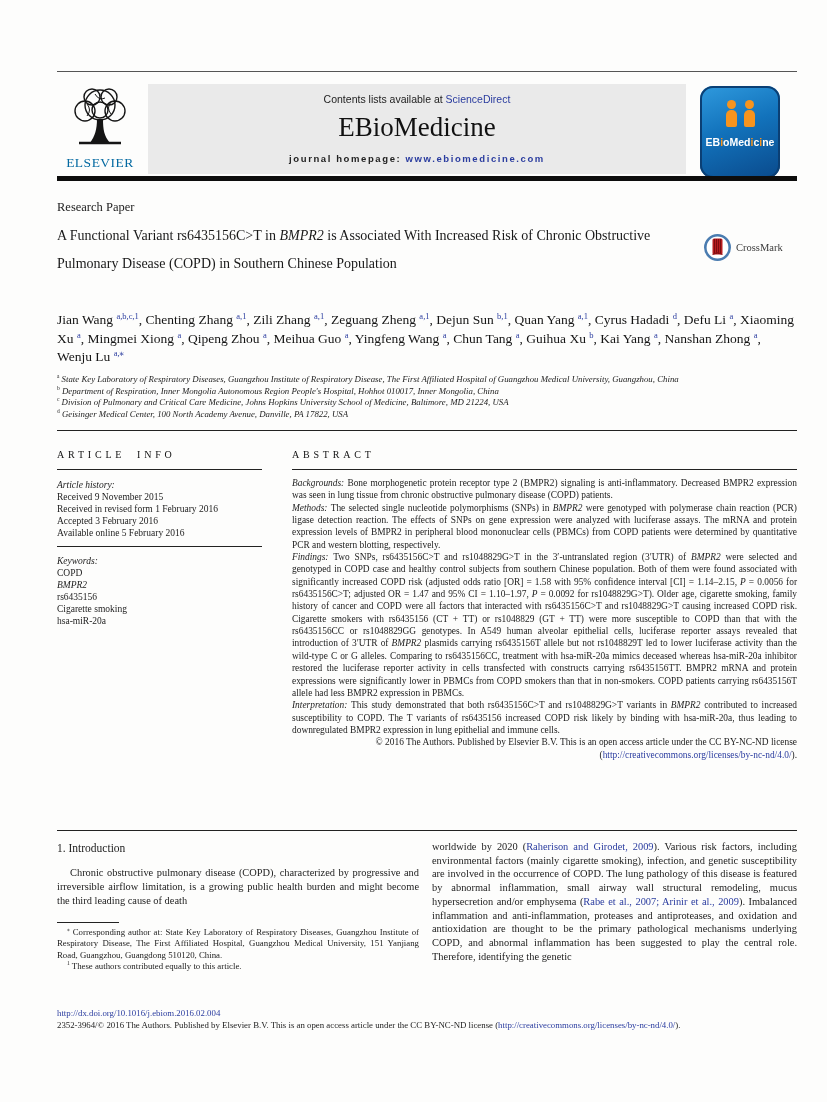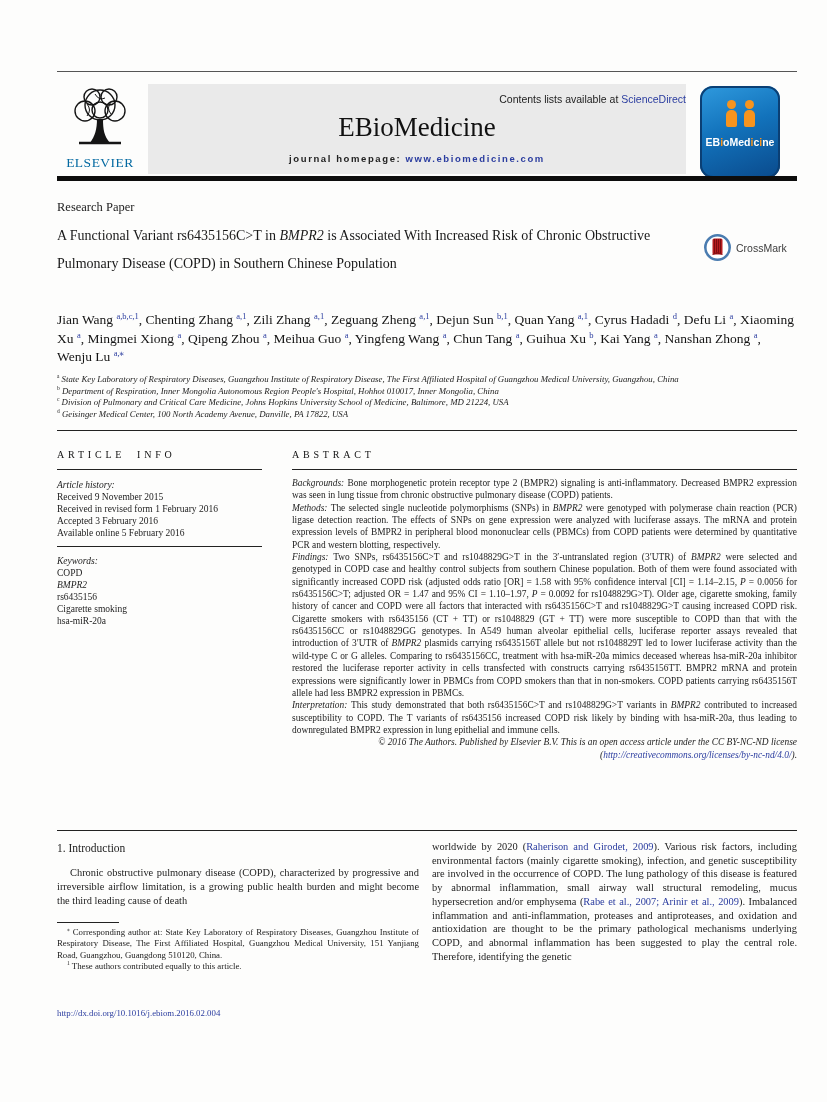--- a/index.html
+++ b/index.html
@@ -9,57 +9,57 @@
   .link{color:#2a3c9f;}
   sup{font-size:0.62em;line-height:0;vertical-align:super;}
   .hr{background:#3a3a3a;height:1px;}
   
   .citation{top:47px;left:57px;width:740px;text-align:center;font-size:10px;}
   .hr-top{top:71px;left:57px;width:740px;background:#555;}
   
   .elsevier{top:86px;left:57px;width:86px;height:88px;text-align:center;}
   .els-word{font-size:13.5px;letter-spacing:.5px;color:#0369a1;margin-top:1px;font-family:"Liberation Serif",serif;}
   .maincard{top:84px;left:148px;width:538px;height:90px;background:#eaeaea;text-align:center;}
-  .contents{margin-top:9px;font-family:"Liberation Sans","DejaVu Sans",sans-serif;font-size:10.5px;color:#222;text-align:right;}
+  .contents{margin-top:9px;font-family:"Liberation Sans","DejaVu Sans",sans-serif;font-size:10.5px;color:#222;}
   .jname{margin-top:7px;font-size:27px;color:#111;}
   .homepage{margin-top:10px;font-family:"Liberation Sans","DejaVu Sans",sans-serif;font-size:9.5px;font-weight:bold;letter-spacing:1.6px;color:#222;}
   .applogo{top:86px;left:700px;width:80px;height:92px;border-radius:13px;
            background:linear-gradient(160deg,#2f9ade 0%,#1272bb 45%,#0a4a8c 100%);
            box-shadow:inset 0 0 0 2px #0b3f74;text-align:center;}
   .figs{display:flex;justify-content:center;gap:7px;margin-top:14px;}
   .fig{display:flex;flex-direction:column;align-items:center;}
   .fig .head{width:9px;height:9px;border-radius:50%;background:#f7941e;}
   .fig .bod{width:11px;height:17px;border-radius:5px 5px 2px 2px;background:#f7941e;margin-top:1px;}
   .applogo-text{margin-top:9px;font-family:"Liberation Sans","DejaVu Sans",sans-serif;
                 font-size:10.5px;font-weight:bold;color:#fff;letter-spacing:0;}
   .applogo-text .o{color:#f7941e;font-style:normal;}
   .blackbar{top:176px;left:57px;width:740px;height:5px;background:#0d0d0d;}
   
   .rp{top:200px;left:57px;font-size:12.5px;}
   .title{top:222px;left:57px;width:655px;font-size:14px;line-height:28px;font-weight:normal;color:#191919;margin:0;}
   .crossmark{top:234px;left:704px;display:flex;align-items:center;gap:5px;}
-  .crossmark span{font-family:Liberation Sans, sans-serif;font-size:10.5px;color:#3c3c3c;}
+  .crossmark span{font-family:Liberation Serif, serif;font-size:10.5px;color:#3c3c3c;}
   .authors{top:311px;left:57px;width:740px;font-size:13.5px;line-height:18.5px;color:#141414;}
   .authors sup{font-size:8.5px;}
   .affils{top:374px;left:57px;width:740px;font-size:8.8px;line-height:11.5px;font-style:italic;}
   .affils sup{font-style:normal;}
   .hr-2{top:430px;left:57px;width:740px;background:#222;}
   
   .sect-head{font-size:10px;letter-spacing:.38em;word-spacing:.55em;color:#111;}
   .h-info{top:449px;left:57px;}
   .h-abs{top:449px;left:292px;}
   .u-info{top:469px;left:57px;width:205px;background:#222;}
   .u-abs{top:469px;left:292px;width:505px;background:#222;}
   .infocol{top:479px;left:57px;width:205px;font-size:9.5px;line-height:12px;}
   .it{font-style:italic;}
   .hr-3{top:546px;left:57px;width:205px;background:#222;}
   .kwcol{top:555px;left:57px;width:205px;font-size:9.5px;line-height:12px;}
   .abscol{top:477px;left:292px;width:505px;font-size:9.4px;line-height:12.35px;text-align:justify;}
   .abscol p{margin:0;}
-  .copy{text-align:right;margin-top:1px;font-style:italic;}
+  .copy{text-align:right;margin-top:1px;}
   .hr-4{top:830px;left:57px;width:740px;background:#222;}
   
   .intro-h{top:842px;left:57px;font-size:11.5px;font-weight:normal;}
   .body-l{top:866px;left:57px;width:362px;font-size:10.4px;line-height:14px;text-align:justify;text-indent:13px;}
   .body-r{top:840px;left:432px;width:365px;font-size:10.4px;line-height:13.7px;text-align:justify;}
   .fnrule{top:922px;left:57px;width:62px;background:#222;}
   .fncol{top:927px;left:57px;width:362px;font-size:8.8px;line-height:11.3px;text-align:justify;}
   .fncol .ind{text-indent:10px;}
   .fncol .ind2{text-indent:14px;}
   
@@ -181,14 +181,15 @@
   <div class="abs body-l">Chronic obstructive pulmonary disease (COPD), characterized by progressive and irreversible airflow limitation, is a growing public health burden and might become the third leading cause of death</div>
   <div class="abs body-r">worldwide by 2020 (<span class="link">Raherison and Girodet, 2009</span>). Various risk factors, including environmental factors (mainly cigarette smoking), infection, and genetic susceptibility are involved in the occurrence of COPD. The lung pathology of this disease is featured by abnormal inflammation, small airway wall structural remodeling, mucus hypersecretion and/or emphysema (<span class="link">Rabe et al., 2007; Arinir et al., 2009</span>). Imbalanced inflammation and anti-inflammation, proteases and antiproteases, and oxidation and antioxidation are thought to be the primary pathological mechanisms underlying COPD, and abnormal inflammation has been suggested to play the central role. Therefore, identifying the genetic</div>
 
   <div class="abs hr fnrule"></div>
   <div class="abs fncol">
     <div class="ind"><sup>⁎</sup> Corresponding author at: State Key Laboratory of Respiratory Diseases, Guangzhou Institute of Respiratory Disease, The First Affiliated Hospital, Guangzhou Medical University, 151 Yanjiang Road, Guangzhou, Guangdong 510120, China.</div>
     <div class="ind"><sup>1</sup> These authors contributed equally to this article.</div>
   </div>
 
   <div class="abs doi link">http://dx.doi.org/10.1016/j.ebiom.2016.02.004</div>
+  <div class="abs issn">2352-3964/© 2016 The Authors. Published by Elsevier B.V. This is an open access article under the CC BY-NC-ND license (<span class="link">http://creativecommons.org/licenses/by-nc-nd/4.0/</span>).</div>
 
 </div>
 
 </body></html>

